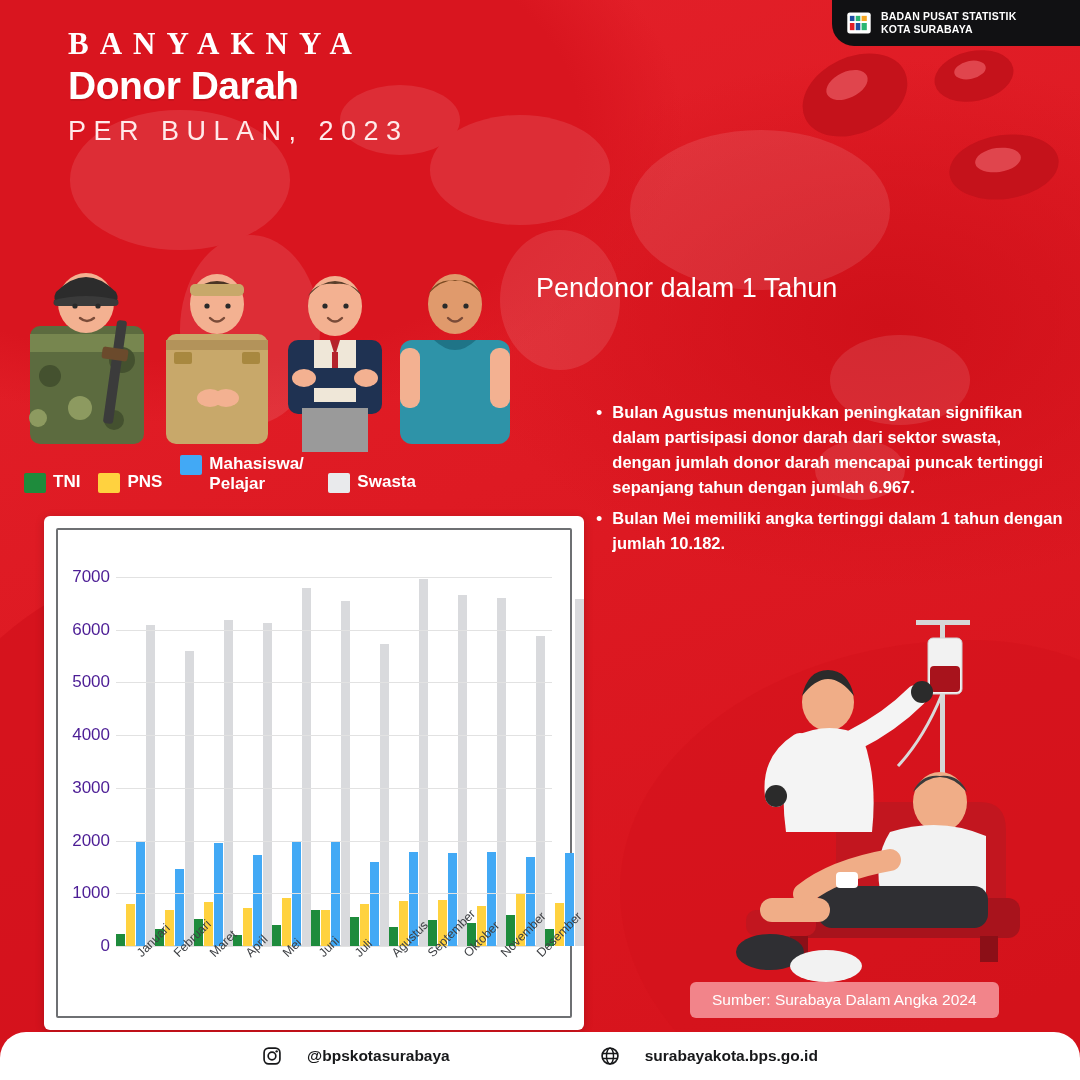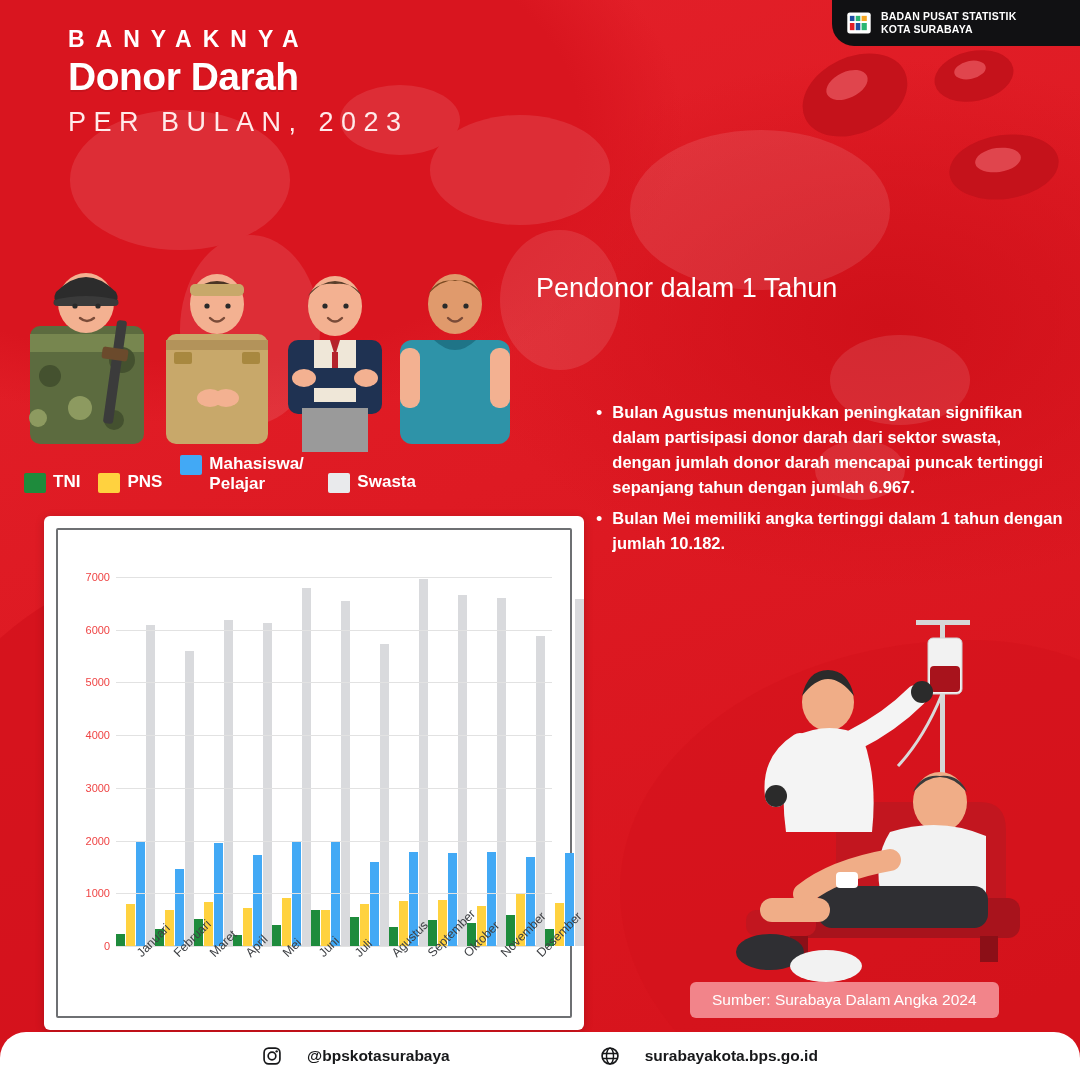--- a/index.html
+++ b/index.html
@@ -50,21 +50,21 @@
   }
   .bps-mark { width: 26px; height: 26px; flex: 0 0 26px; }
   .bps-text { font-size: 10.5px; font-weight: bold; line-height: 1.25; letter-spacing: .2px; }
 
   
   .cell { position: absolute; z-index: 3; }
 
   
   .head { position: absolute; left: 68px; top: 26px; z-index: 6; }
   .head .l1 {
-    font-size: 23px; font-weight: bold; letter-spacing: 11px; color: #fff;
+    font-size: 31px; font-weight: bold; letter-spacing: 11px; color: #fff; font-family: Liberation Serif, serif;
   }
   .head .l2 {
     font-size: 39px; font-weight: bold; letter-spacing: -0.5px; margin-top: 2px; color: #fff;
     text-shadow: 0 2px 0 rgba(0,0,0,.08);
   }
   .head .l3 {
     font-size: 27px; letter-spacing: 7.5px; margin-top: 14px; color: #ffeaea; font-weight: 500;
   }
   .head .l4 {
     font-size: 27px; letter-spacing: 7.5px; margin-top: 8px; color: #ffeaea; font-weight: 500;
@@ -103,21 +103,21 @@
     position: relative; width: 100%; height: 100%;
     border: 2px solid #6e7073; border-radius: 2px;
     background: #fff;
   }
   .plot {
     position: absolute; left: 58px; right: 18px; top: 26px; height: 390px;
   }
   .gridline { position: absolute; left: 0; right: 0; height: 1px; background: #e2e2e2; }
   .ytick {
     position: absolute; right: calc(100% + 6px); transform: translateY(-50%);
-    font-size: 11px; color: #ef4444; white-space: nowrap;
+    font-size: 17px; color: #4c1d95; white-space: nowrap;
   }
   .axis-base { position: absolute; left: 0; right: 0; bottom: 0; height: 1px; background: #cfcfcf; }
   .bars { position: absolute; inset: 0; display: flex; align-items: flex-end; justify-content: space-between; }
   .group { display: flex; align-items: flex-end; gap: 1px; height: 100%; }
   .bar { width: 9px; }
   .xlabels { position: absolute; left: 58px; right: 18px; top: 420px; height: 70px; }
   .xlab {
     position: absolute; top: 0;
     font-size: 12.5px; color: #3e4044;
     transform-origin: left top;

